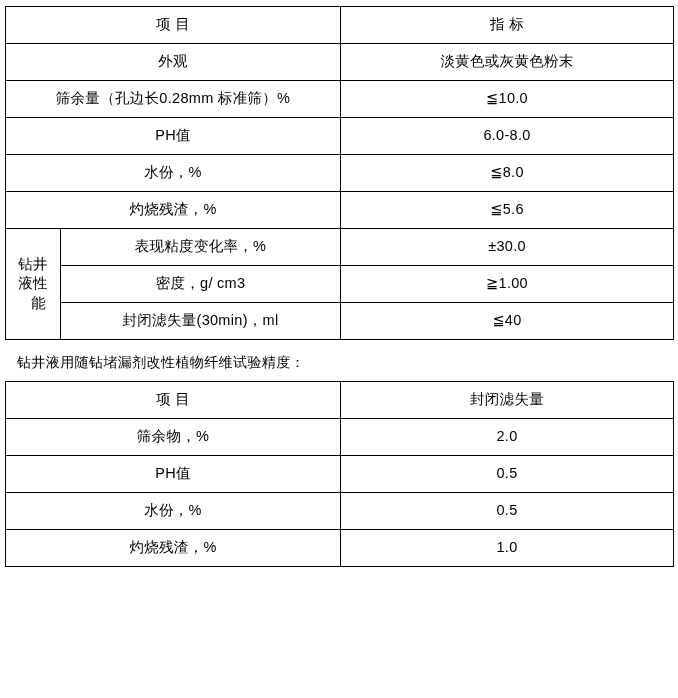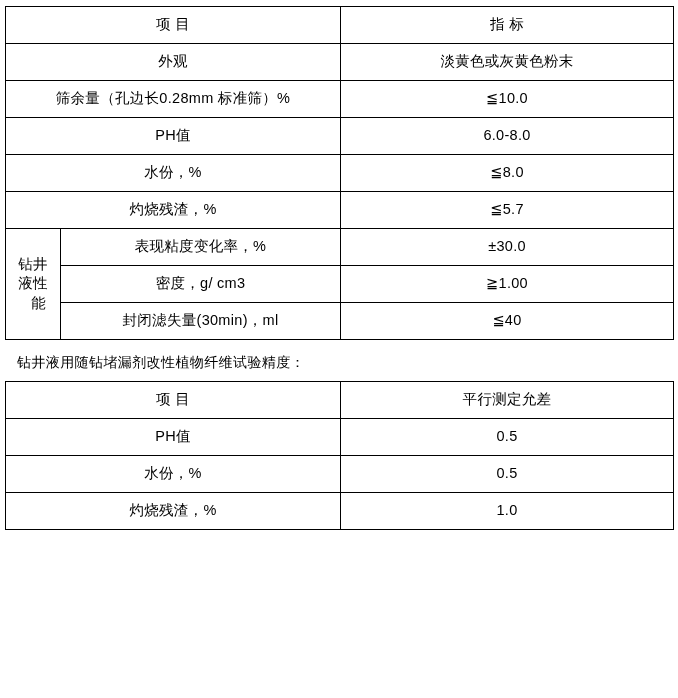--- a/index.html
+++ b/index.html
@@ -92,21 +92,21 @@
       <tr>
         <td colspan="2">PH值</td>
         <td>6.0-8.0</td>
       </tr>
       <tr>
         <td colspan="2">水份，%</td>
         <td>≦8.0</td>
       </tr>
       <tr>
         <td colspan="2">灼烧残渣，%</td>
-        <td>≦5.7</td>
+        <td>≦5.6</td>
       </tr>
       <tr>
         <td rowspan="3" class="vert-label">
           <span class="ln">钻井</span>
           <span class="ln">液性</span>
           <span class="ln indent">能</span>
         </td>
         <td>表现粘度变化率，%</td>
         <td>±30.0</td>
       </tr>
@@ -124,21 +124,25 @@
   <div class="caption">钻井液用随钻堵漏剂改性植物纤维试验精度：</div>
 
   <table class="doc-table t2">
     <colgroup>
         <col class="c1">
         <col class="c2">
       </colgroup>
     <tbody>
       <tr>
         <td>项 目</td>
-        <td>平行测定允差</td>
+        <td>封闭滤失量</td>
+      </tr>
+      <tr>
+        <td>筛余物，%</td>
+        <td>2.0</td>
       </tr>
       <tr>
         <td>PH值</td>
         <td>0.5</td>
       </tr>
       <tr>
         <td>水份，%</td>
         <td>0.5</td>
       </tr>
       <tr>

